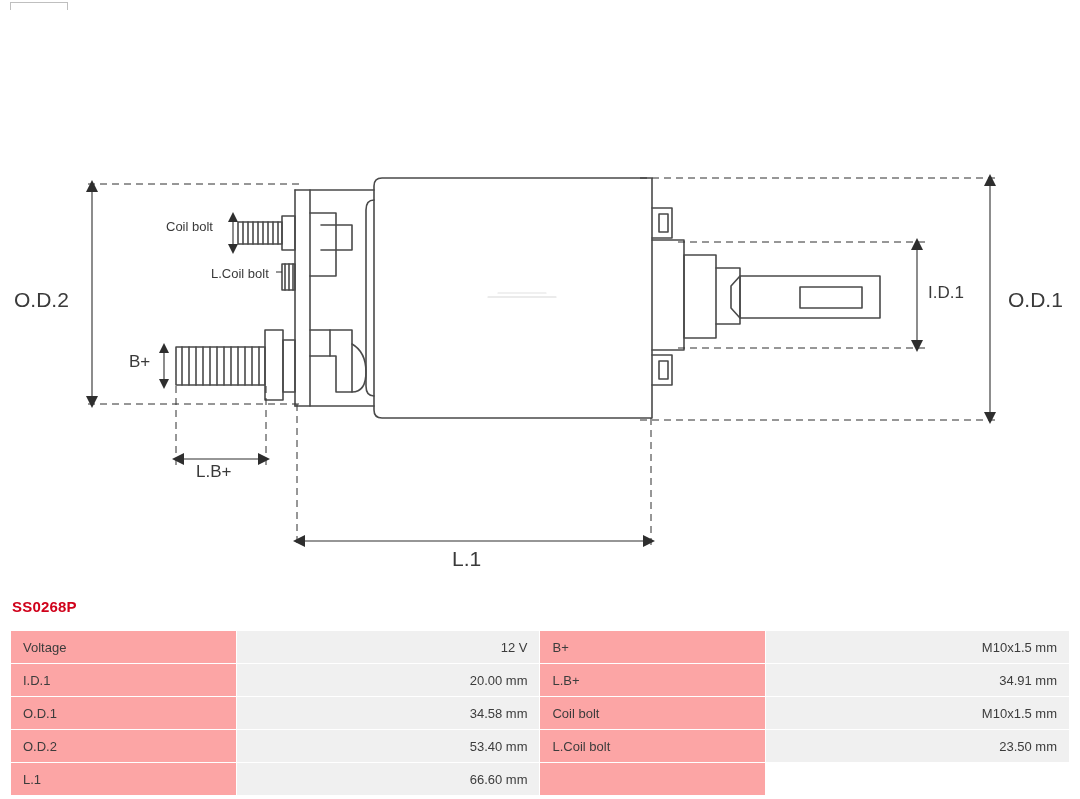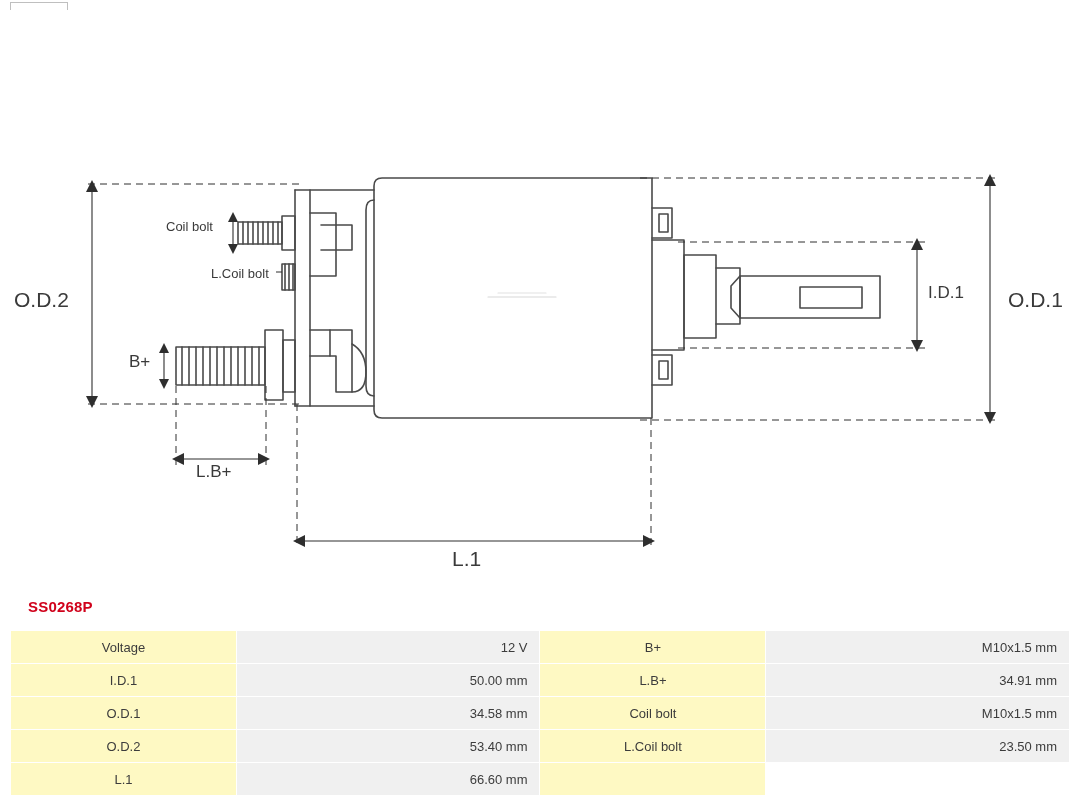--- a/index.html
+++ b/index.html
@@ -40,21 +40,21 @@
     color: #3a3a3a;
     white-space: nowrap;
   }
   .lbl-big { font-size: 21px; }
   .lbl-mid { font-size: 17px; }
   .lbl-sm  { font-size: 13px; }
 
   
   .part-no {
     position: absolute;
-    left: 28px;
+    left: 12px;
     top: 598px;
     font-size: 15px;
     font-weight: bold;
     color: #d0021b;
     letter-spacing: 0.2px;
   }
 
   
   .specs {
     position: absolute;
@@ -64,22 +64,22 @@
     border-collapse: collapse;
     font-size: 13px;
   }
   .specs td {
     height: 32px;
     padding: 0 12px;
     border: 1px solid #ffffff;
     vertical-align: middle;
   }
   .specs td.key {
-    background: #fef9c3;
-    text-align: center;
+    background: #fca5a5;
+    text-align: left;
     color: #3c3c3c;
     width: 196px;
   }
   .specs td.val {
     background: #f0f0f0;
     text-align: right;
     color: #3c3c3c;
     width: 264px;
     padding-left: 20px;
   }
@@ -218,21 +218,21 @@
   <table class="specs">
     <tbody>
       <tr>
         <td class="key">Voltage</td>
         <td class="val">12 V</td>
         <td class="key">B+</td>
         <td class="val">M10x1.5 mm</td>
       </tr>
       <tr>
         <td class="key">I.D.1</td>
-        <td class="val">50.00 mm</td>
+        <td class="val">20.00 mm</td>
         <td class="key">L.B+</td>
         <td class="val">34.91 mm</td>
       </tr>
       <tr>
         <td class="key">O.D.1</td>
         <td class="val">34.58 mm</td>
         <td class="key">Coil bolt</td>
         <td class="val">M10x1.5 mm</td>
       </tr>
       <tr>

